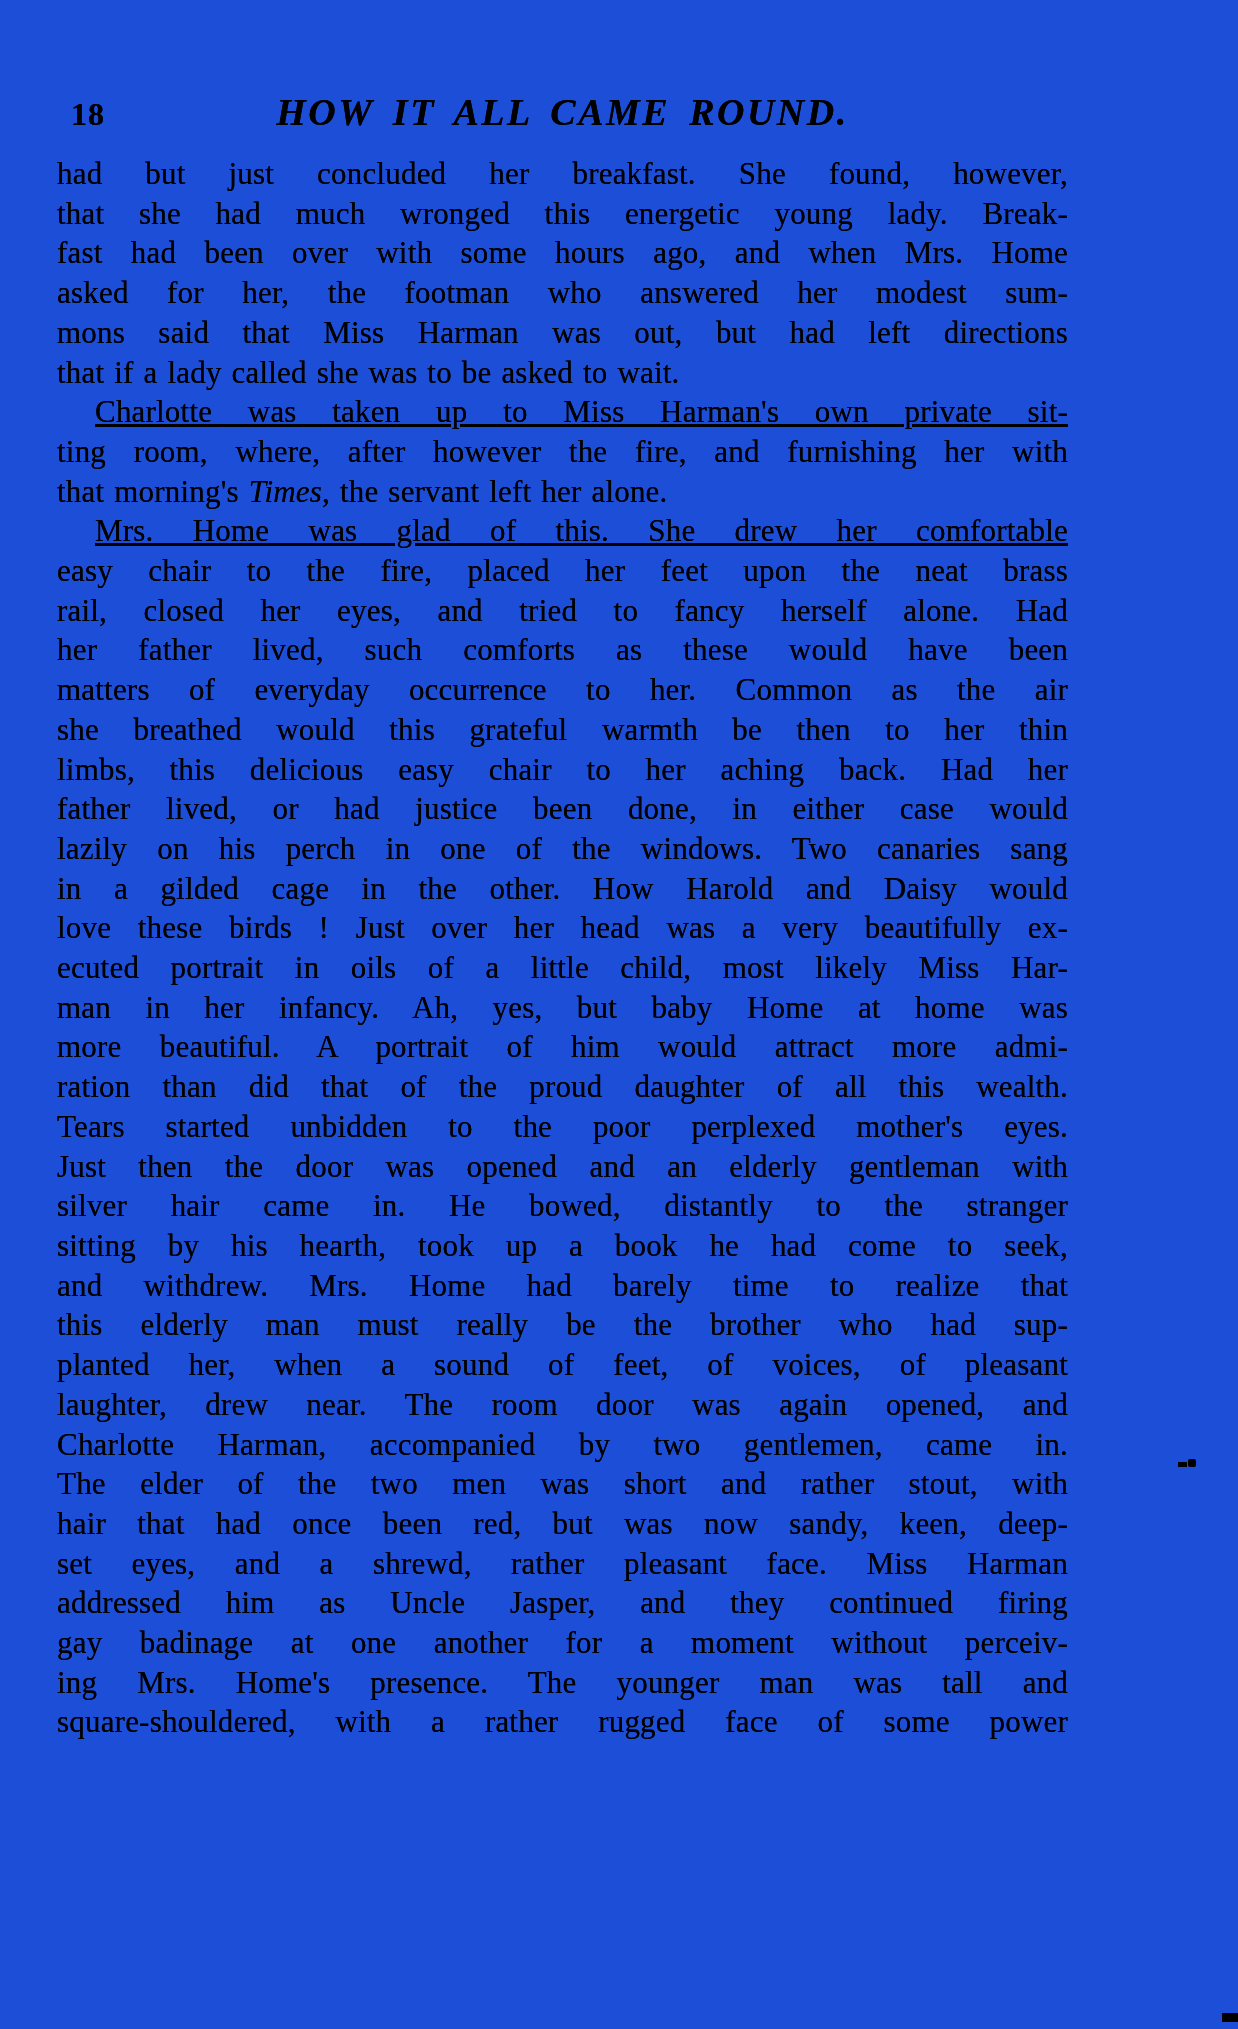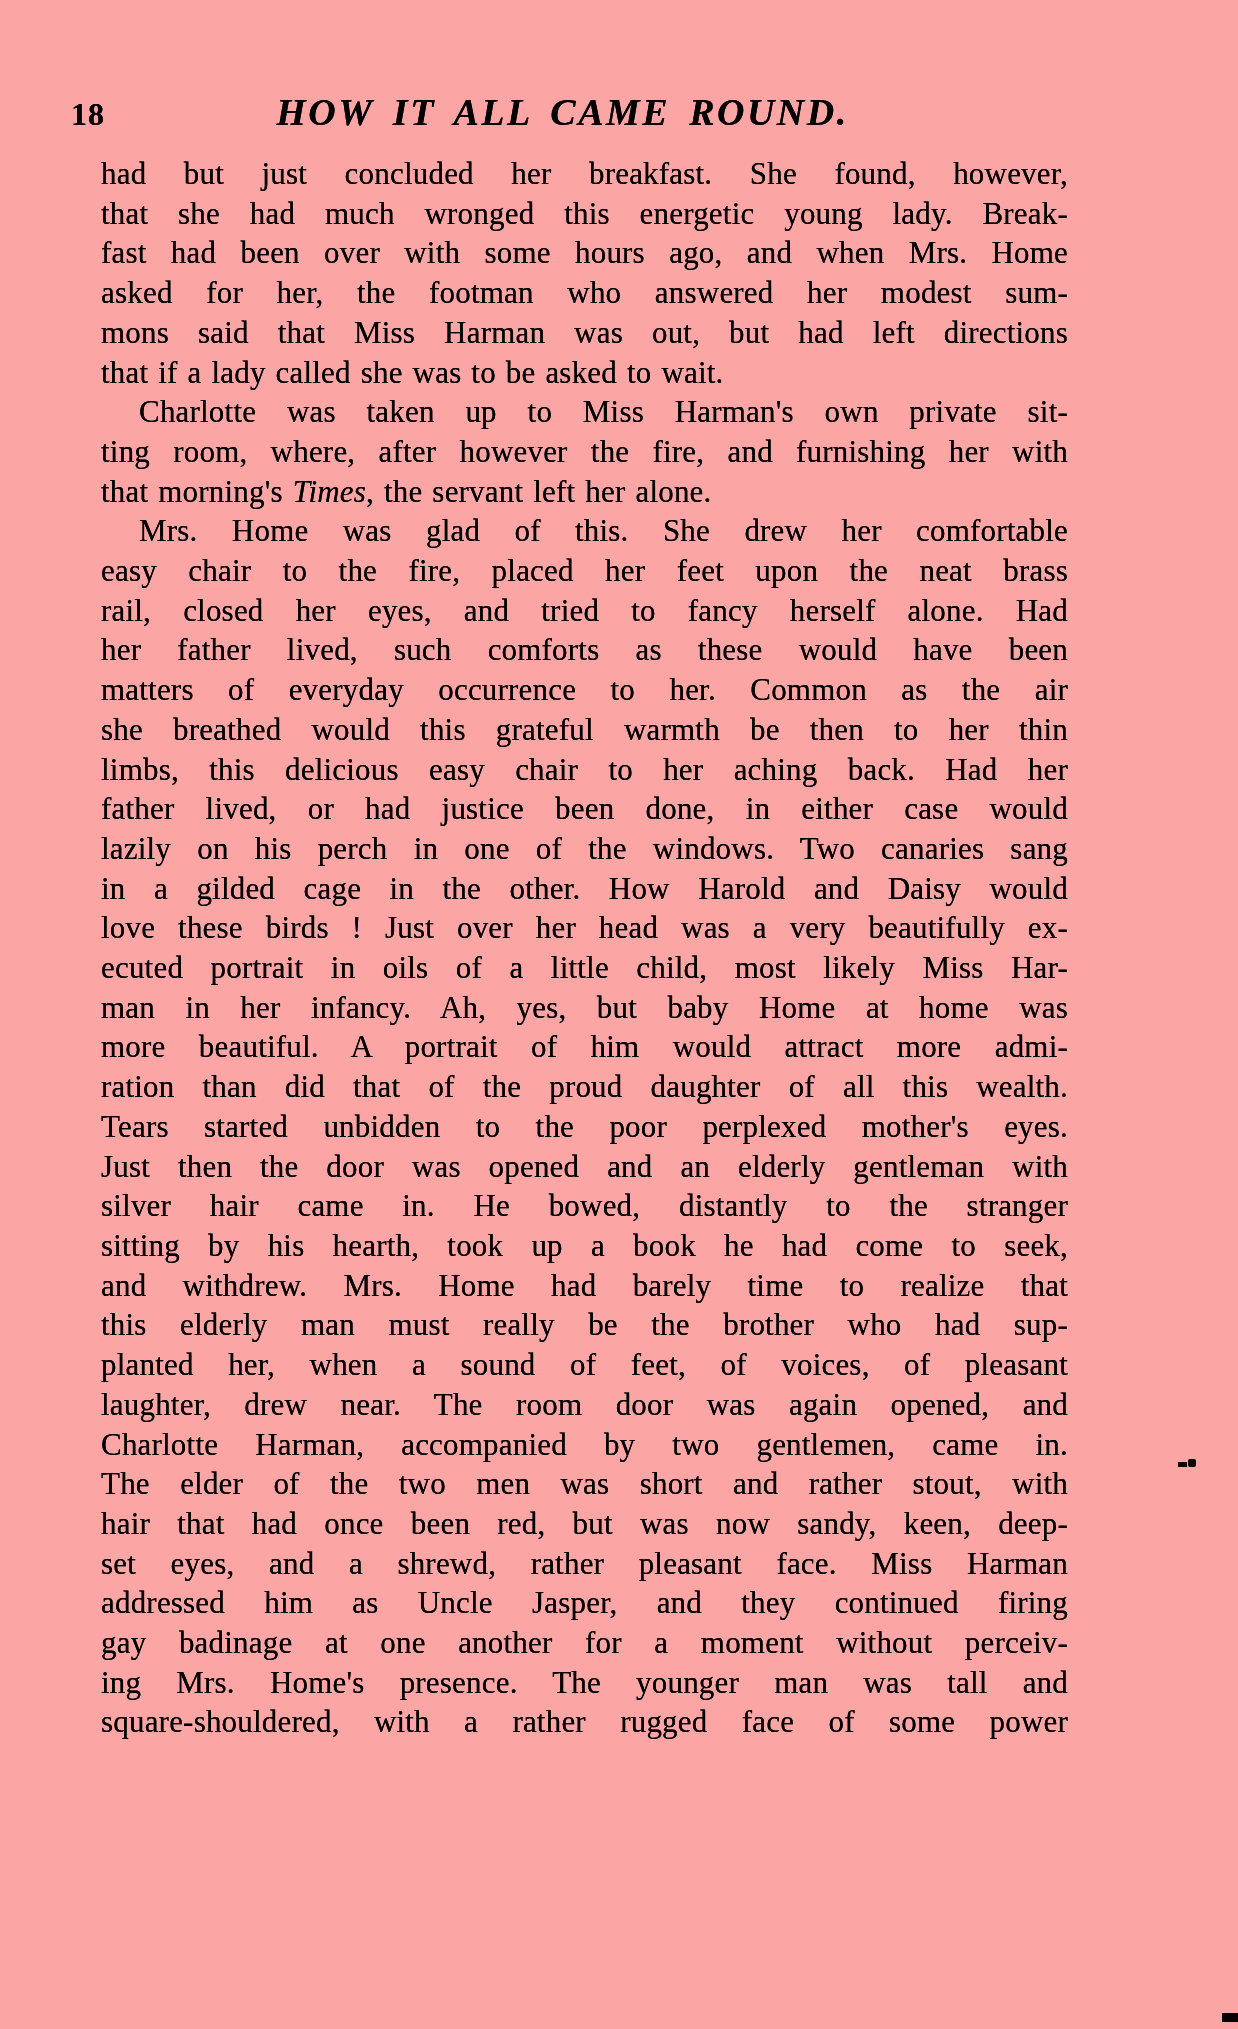--- a/index.html
+++ b/index.html
@@ -5,21 +5,21 @@
 <style>
   html, body {
     margin: 0;
     padding: 0;
     background: #ffffff;
   }
   .page {
     position: relative;
     width: 1238px;
     height: 2029px;
-    background: #fca5a5;
+    background: #1d4ed8;
     overflow: hidden;
     font-family: "Liberation Serif", "DejaVu Serif", serif;
     color: #000000;
   }
   .running-header {
     position: absolute;
     top: 90px;
     left: 57px;
     width: 1011px;
     height: 44px;
@@ -49,24 +49,24 @@
     width: 1011px;
     font-size: 31px;
     line-height: 39.7px;
     letter-spacing: 0.2px;
     word-spacing: 2px;
     text-shadow: 0 0 0.6px rgba(0,0,0,0.9);
   }
   .line {
     text-align: justify;
     text-align-last: justify;
-    margin-left: 44px;
   }
   .line.indent {
     text-indent: 38px;
+    text-decoration: underline;
   }
   .line.para-end {
     text-align-last: left;
   }
   .italic { font-style: italic; }
   .bold { font-weight: bold; }
   .speck {
     position: absolute;
     background: #000;
   }

